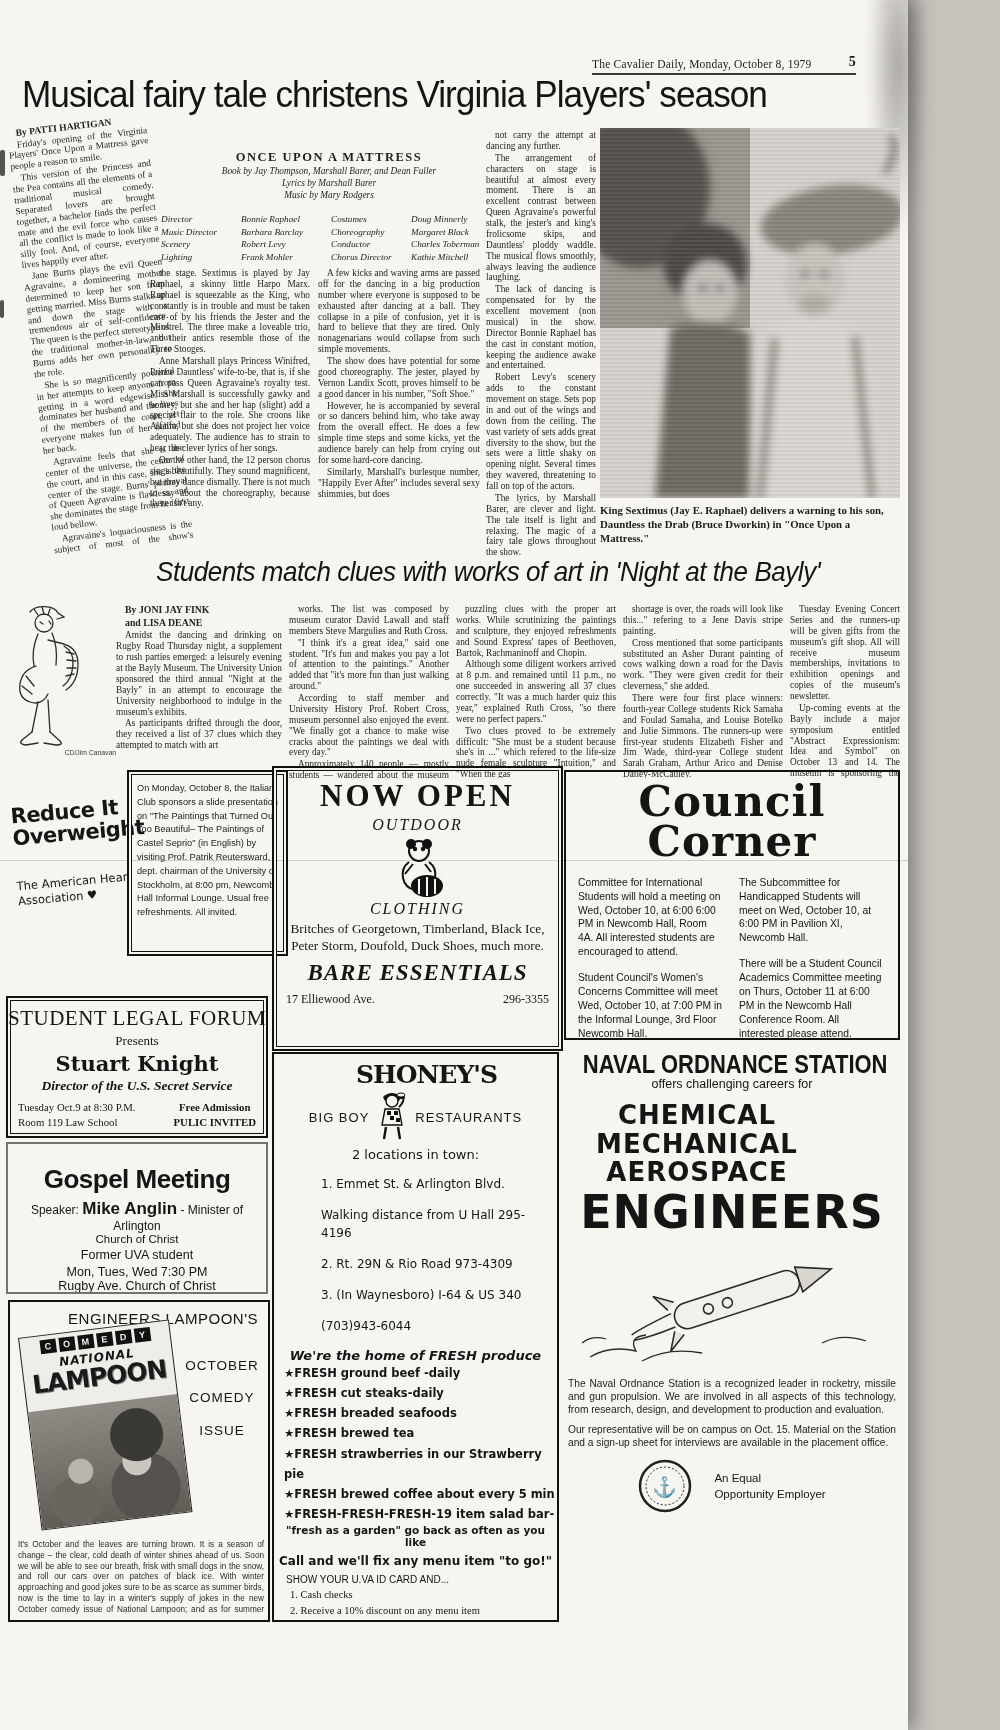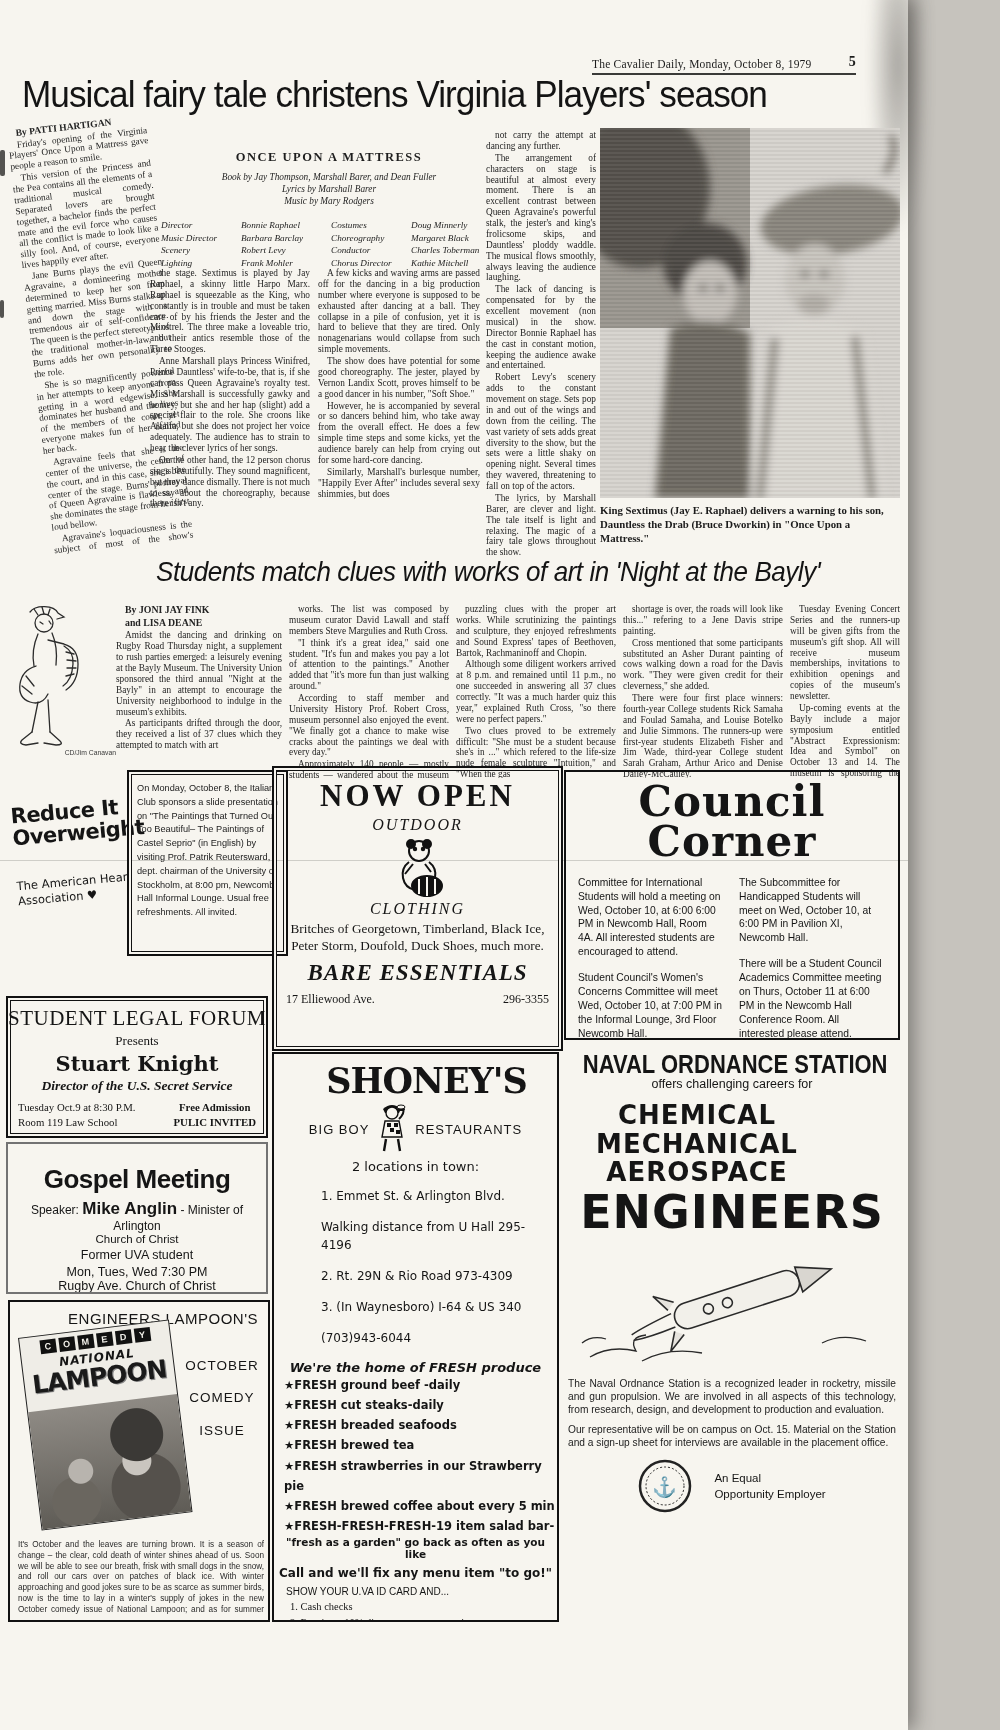--- a/index.html
+++ b/index.html
@@ -32,21 +32,21 @@
   .news p{margin:0 0 1px;text-indent:9px;}
   .byline{font-weight:bold;font-size:9.6px;margin:0 0 2px;text-indent:0;line-height:1.2;}
   .col1{left:6px;top:128px;width:140px;height:430px;transform:rotate(-6.5deg);transform-origin:top left;}
   .col2{left:150px;top:268px;width:160px;height:290px;}
   .col3{left:318px;top:268px;width:162px;height:290px;}
   .col4{left:486px;top:130px;width:110px;height:428px;}
 
   
   .credits{left:161px;top:150px;width:336px;text-align:center;color:#1e1e1e;}
   .credits .t{font-weight:bold;font-size:12.5px;letter-spacing:1.5px;}
-  .credits .b{font-style:italic;font-size:9.3px;line-height:1.3;margin-top:6px;}
+  .credits .b{font-style:italic;font-size:9.3px;line-height:1.3;margin-top:0;}
   .credits .grid{display:grid;grid-template-columns:80px 90px 80px 86px;text-align:left;
                  font-style:italic;font-size:9.2px;line-height:1.35;margin-top:12px;}
 
   
   .photo{left:600px;top:128px;width:300px;height:370px;background:#d8d5d0;overflow:hidden;}
   .photo::after{content:"";position:absolute;inset:0;
      background:repeating-linear-gradient(0deg,rgba(255,255,255,.05) 0 2px,rgba(0,0,0,.04) 2px 4px);}
   .caption{left:600px;top:503px;width:300px;font-size:10.8px;font-weight:bold;line-height:1.3;color:#1b1b1b;}
 
   
@@ -115,21 +115,21 @@
                  radial-gradient(circle at 30% 55%,#b8b4ae 0 12px,transparent 13px),
                  radial-gradient(circle at 72% 75%,#55514c 0 34px,transparent 35px),
                  radial-gradient(circle at 25% 80%,#6a665f 0 24px,transparent 25px),
                  linear-gradient(#8e8a84,#5f5c56);}
   .lampoon .side{position:absolute;left:170px;top:48px;font-family:"Liberation Sans",sans-serif;
                  font-size:13.5px;letter-spacing:1px;line-height:2.4;text-align:center;width:84px;}
   .lampoon .body{position:absolute;left:8px;top:238px;width:246px;height:76px;overflow:hidden;
                  font:8.2px/1.32 "Liberation Sans",sans-serif;text-align:justify;color:#2a2a2a;}
 
   .shoneys{left:272px;top:1052px;width:287px;height:570px;border:2px solid #111;text-align:center;box-sizing:border-box;}
-  .shoneys .logo{font-family:"DejaVu Serif",serif;font-weight:bold;font-size:35px;letter-spacing:-1px;margin-top:6px;padding-left:22px;}
+  .shoneys .logo{font-family:"DejaVu Serif",serif;font-weight:bold;font-size:25px;letter-spacing:-1px;margin-top:6px;padding-left:22px;}
   .bb-row{display:flex;align-items:center;justify-content:center;gap:6px;margin-top:2px;
           font:13px "Liberation Sans",sans-serif;letter-spacing:1px;}
   .hand{font-family:"DejaVu Sans",sans-serif;}
   .locs{text-align:left;padding-left:34px;font-size:12px;line-height:1.5;margin-top:6px;}
   .locs p{margin:13px;}
   .home{font-size:13px;font-weight:bold;font-style:italic;margin-top:6px;}
   .fresh{text-align:left;padding-left:10px;font-size:11.5px;font-weight:bold;line-height:1.75;}
   .fresh p{margin:0;}
   .saladnote{font-size:10.5px;font-weight:bold;}
   .togo{font-size:12px;font-weight:bold;margin-top:6px;}

